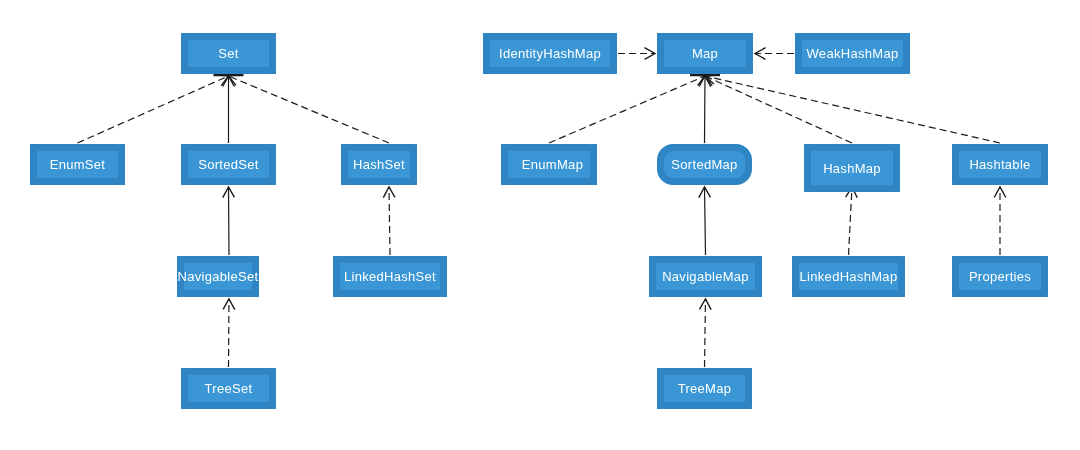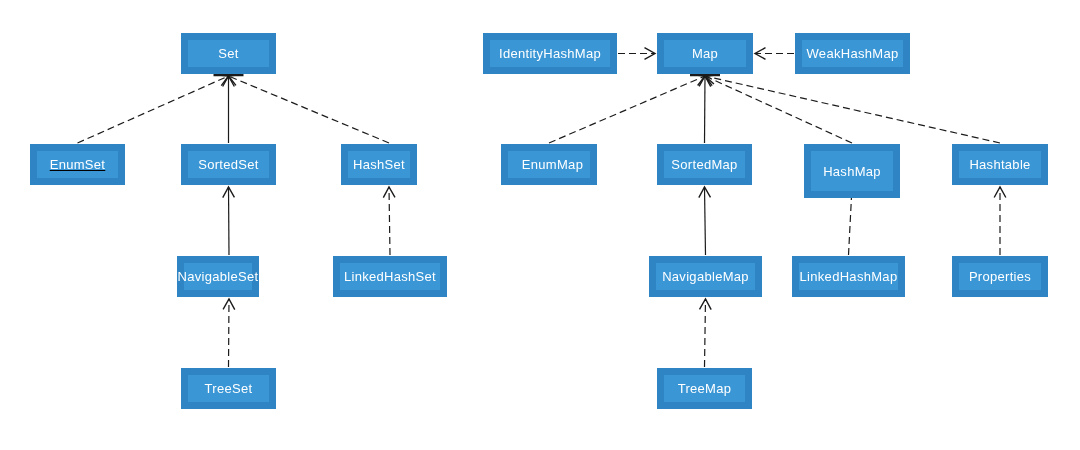--- a/index.html
+++ b/index.html
@@ -28,32 +28,32 @@
     cursor: default;
   }
   .node-label {
     color: #ffffff;
     font-size: 13px;
     letter-spacing: 0.3px;
     white-space: nowrap;
   }
   
   #n-set            { left: 181px; top: 33px;  width: 95px;  height: 41px; }
-  #n-enumset        { left: 30px;  top: 144px; width: 95px;  height: 41px; text-decoration: underline; }
+  #n-enumset        { left: 30px;  top: 144px; width: 95px;  height: 41px; }
   #n-sortedset      { left: 181px; top: 144px; width: 95px;  height: 41px; }
   #n-hashset        { left: 341px; top: 144px; width: 76px;  height: 41px; }
   #n-navigableset   { left: 177px; top: 256px; width: 82px; height: 41px; }
   #n-linkedhashset  { left: 333px; top: 256px; width: 114px; height: 41px; }
   #n-treeset        { left: 181px; top: 368px; width: 95px;  height: 41px; }
   #n-identityhashmap{ left: 483px; top: 33px;  width: 134px; height: 41px; }
   #n-map            { left: 657px; top: 33px;  width: 96px;  height: 41px; }
   #n-weakhashmap    { left: 795px; top: 33px;  width: 115px; height: 41px; }
   #n-enummap        { left: 501px; top: 144px; width: 96px;  height: 41px; padding-left: 7px; }
-  #n-sortedmap      { left: 657px; top: 144px; width: 95px;  height: 41px; }
-  #n-hashmap        { left: 804px; top: 144px; width: 96px;  height: 54px; }
+  #n-sortedmap      { left: 657px; top: 144px; width: 95px;  height: 41px; border-radius: 16px; }
+  #n-hashmap        { left: 804px; top: 144px; width: 96px;  height: 48px; }
   #n-hashtable      { left: 952px; top: 144px; width: 96px;  height: 41px; }
   #n-navigablemap   { left: 649px; top: 256px; width: 113px; height: 41px; }
   #n-linkedhashmap  { left: 792px; top: 256px; width: 113px; height: 41px; }
   #n-properties     { left: 952px; top: 256px; width: 96px;  height: 41px; }
   #n-treemap        { left: 657px; top: 368px; width: 95px;  height: 41px; }
 </style>
 </head>
 <body>
 
 <div id="stage">

